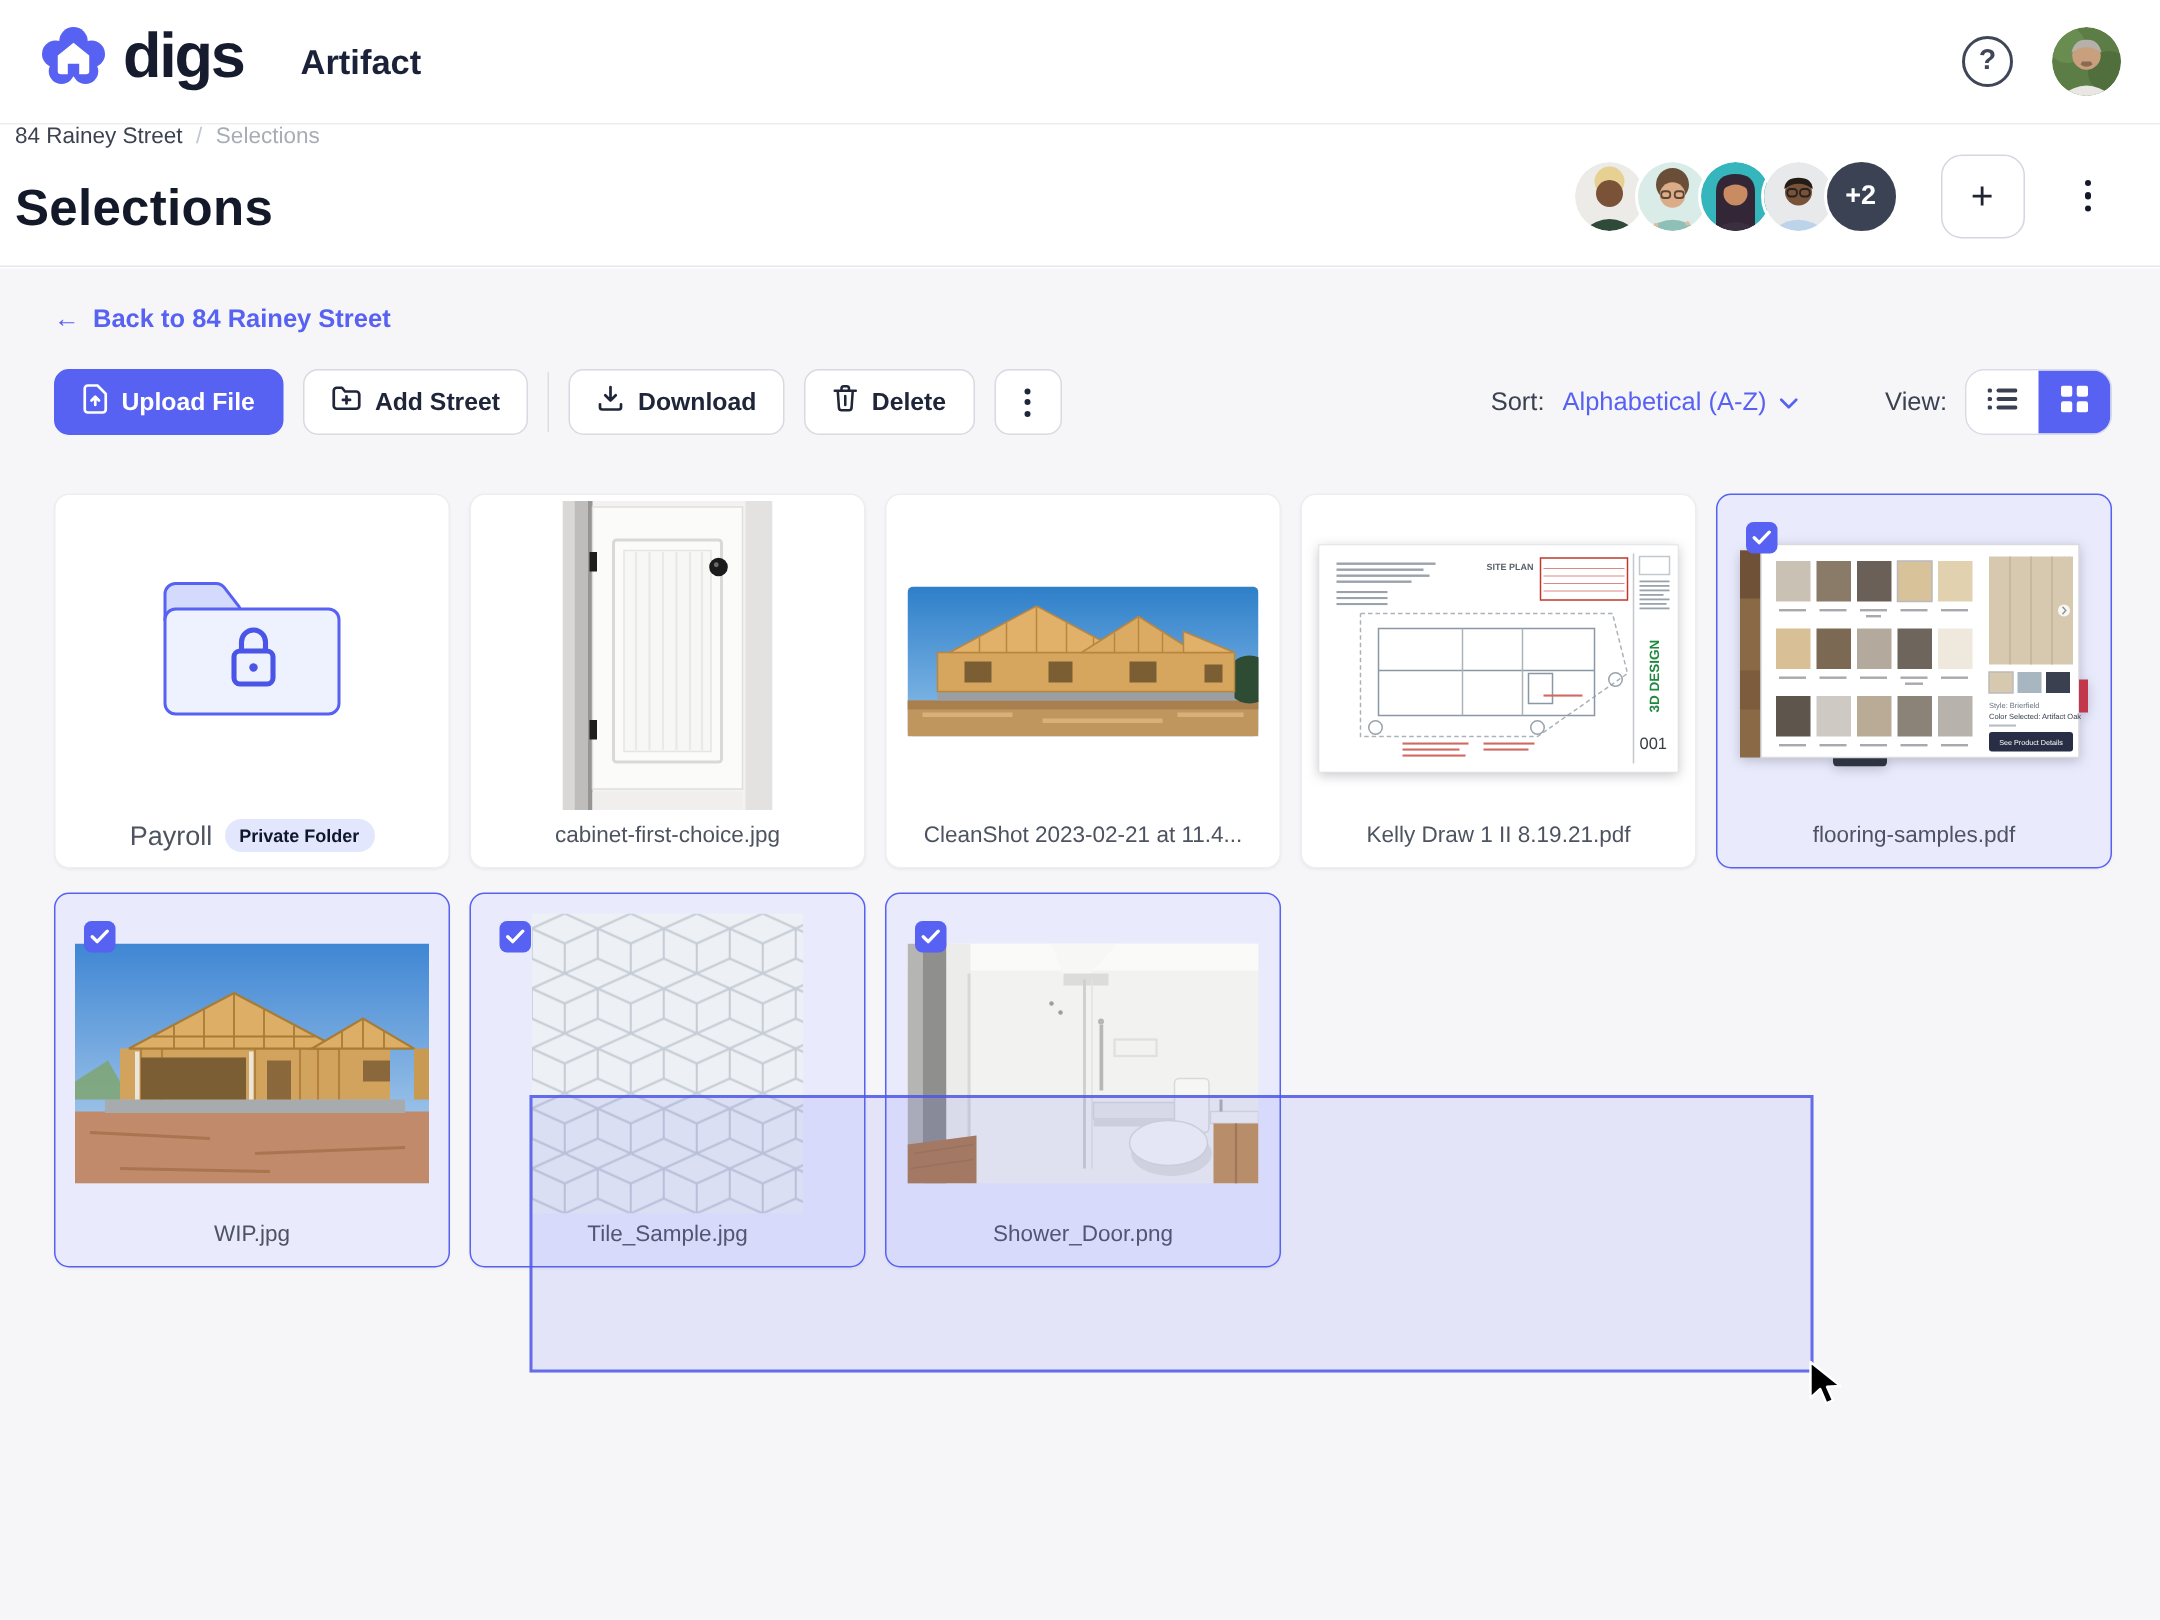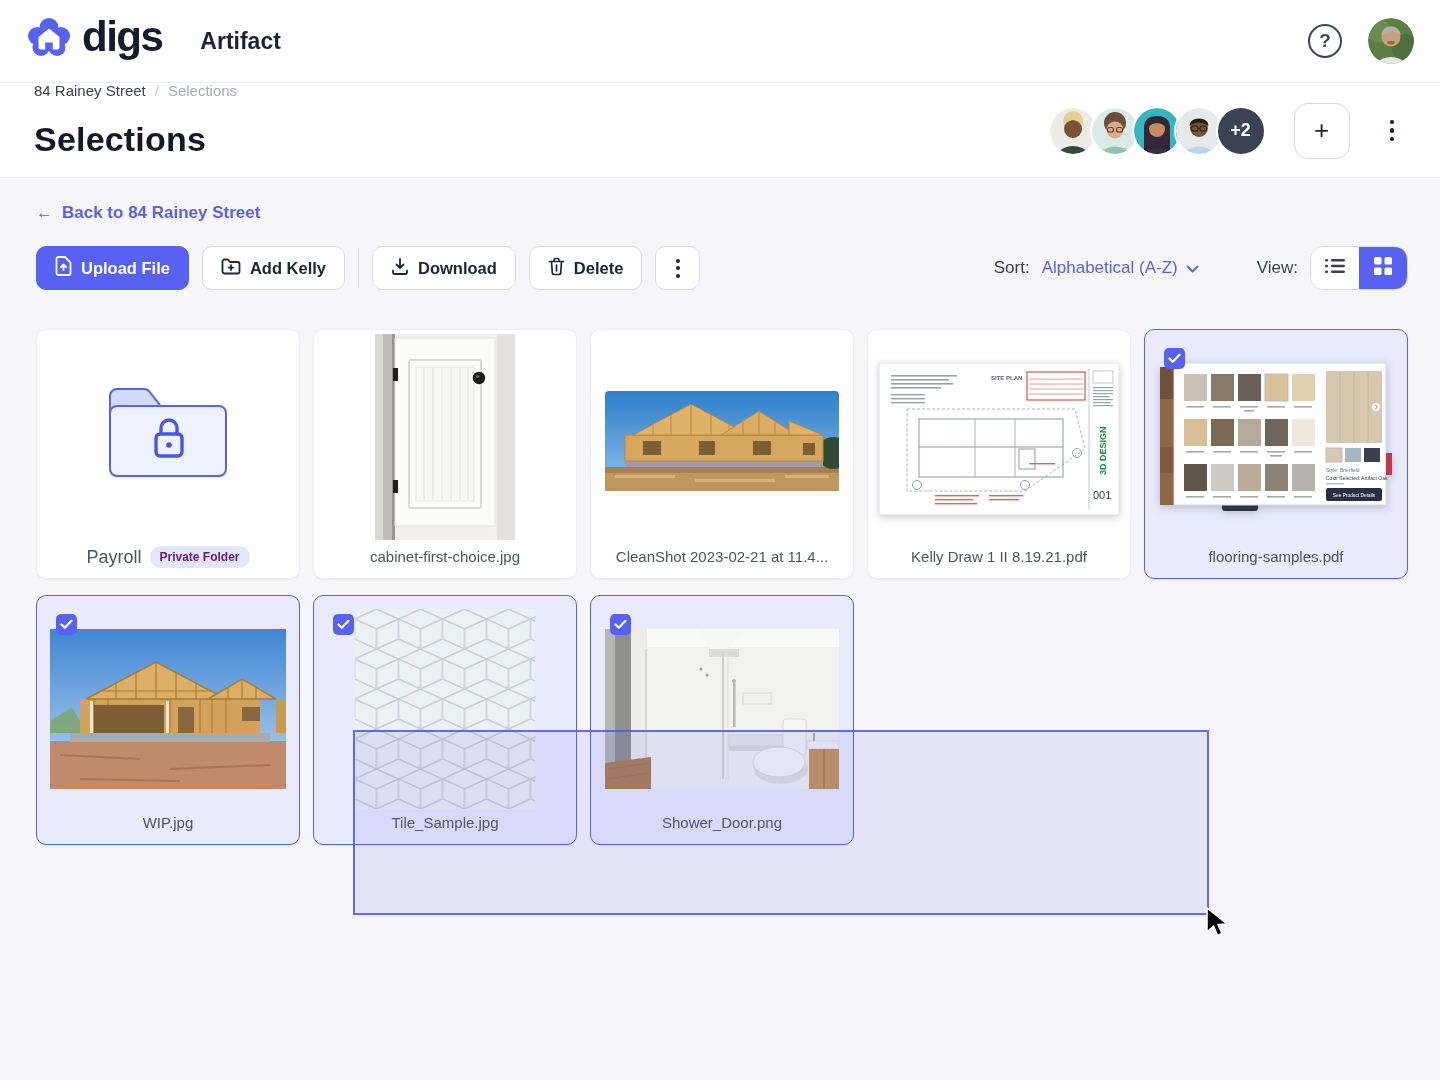--- a/index.html
+++ b/index.html
@@ -13,21 +13,21 @@
   .wordmark{font-size:42px;font-weight:800;letter-spacing:-1.5px;color:#161B2E;line-height:1;}
   .nav-title{margin-left:38px;font-size:23px;font-weight:700;color:#1B2139;}
   .topbar-right{margin-left:auto;display:flex;align-items:center;gap:26px;}
   .help-btn{width:34px;height:34px;border-radius:50%;border:2.5px solid #3E4658;color:#3E4658;
             display:flex;align-items:center;justify-content:center;font-size:19px;font-weight:700;box-sizing:border-box;background:#fff;cursor:pointer;}
   .avatar{width:46px;height:46px;border-radius:50%;overflow:hidden;display:block;}
 
   
   .titlebar{position:absolute;left:0;top:84px;width:100%;height:94px;background:#fff;
             border-bottom:1px solid #E7E8EC;box-sizing:border-box;display:flex;align-items:center;}
-  .title-left{padding-left:34px;}
+  .title-left{padding-left:10px;}
   .breadcrumb{display:flex;gap:9px;font-size:15px;margin-bottom:6px;}
   .bc-parent{color:#3C4250;}
   .bc-sep{color:#C2C6CE;}
   .bc-current{color:#A7ACB6;}
   .page-title{font-size:34px;font-weight:600;color:#14192A;letter-spacing:.2px;line-height:1;}
   .title-right{margin-left:auto;display:flex;align-items:center;padding-right:40px;}
   .avatar-stack{display:flex;}
   .avatar-stack .avatar, .avatar-stack .overflow-badge{border:2px solid #fff;box-sizing:content-box;margin-left:-8px;}
   .avatar-stack .avatar:first-child{margin-left:0;}
   .overflow-badge{width:46px;height:46px;border-radius:50%;background:#3A4254;color:#fff;font-size:18px;font-weight:700;
@@ -62,21 +62,21 @@
 
   
   .grid{position:absolute;left:36px;top:150px;display:grid;grid-template-columns:repeat(5,264px);column-gap:13px;row-gap:16px;}
   .card{position:relative;width:264px;height:250px;background:#fff;border:1px solid #EDEDF2;border-radius:10px;
         box-sizing:border-box;box-shadow:0 1px 2px rgba(16,24,40,.05);cursor:pointer;}
   .card.sel{background:#E9EBFD;border:1.5px solid #5761F2;}
   .card-label{position:absolute;left:6px;right:6px;bottom:13px;text-align:center;font-size:15px;color:#4D5460;
               white-space:nowrap;overflow:hidden;}
   .label-flex{position:absolute;left:6px;right:6px;bottom:10px;display:flex;align-items:center;justify-content:center;gap:8px;}
   .label-flex .nm{font-size:18px;color:#4D5460;}
-  .pill{background:#E2E7FD;color:#701a75;font-size:12px;font-weight:700;padding:4px 10px;border-radius:999px;white-space:nowrap;}
+  .pill{background:#E2E7FD;color:#0f172a;font-size:12px;font-weight:700;padding:4px 10px;border-radius:999px;white-space:nowrap;}
   .thumb-wrap{position:absolute;left:0;right:0;top:0;bottom:44px;display:flex;align-items:center;justify-content:center;}
   .thumb{position:absolute;left:50%;transform:translateX(-50%);display:block;}
   .check{position:absolute;top:18px;left:19px;width:21px;height:21px;border-radius:5px;background:#5761F2;
          display:flex;align-items:center;justify-content:center;z-index:6;}
   .shadowed{filter:drop-shadow(0 2px 4px rgba(40,40,60,.25));}
 
   
   .rubber-band{position:absolute;left:353px;top:551px;width:856px;height:185px;
                background:rgba(97,106,243,.13);border:2px solid rgba(77,87,232,.85);box-sizing:border-box;z-index:50;}
   .cursor{position:absolute;left:1204px;top:727px;z-index:60;pointer-events:none;}
@@ -236,21 +236,21 @@
         </span>
         <span>Upload File</span>
       </button>
       <button class="btn">
         <span>
           <svg width="20" height="17" viewBox="0 0 20 17" fill="none">
               <path d="M1.5 3.5 A2 2 0 0 1 3.5 1.5 H7 L9 4 H16.5 A2 2 0 0 1 18.5 6 V13.5 A2 2 0 0 1 16.5 15.5 H3.5 A2 2 0 0 1 1.5 13.5 Z" stroke="#20263A" stroke-width="1.8" stroke-linejoin="round"></path>
               <path d="M10 7.2 V12 M7.6 9.6 H12.4" stroke="#20263A" stroke-width="1.8" stroke-linecap="round"></path>
             </svg>
         </span>
-        <span>Add Kelly</span>
+        <span>Add Street</span>
       </button>
       <span class="tb-divider"></span>
       <button class="btn" style="margin-left:0">
         <span>
           <svg width="18" height="19" viewBox="0 0 18 19" fill="none">
               <path d="M9 2 V11 M9 11 L5.5 7.5 M9 11 L12.5 7.5" stroke="#20263A" stroke-width="1.8" stroke-linecap="round" stroke-linejoin="round"></path>
               <path d="M2 13.5 V15.5 A1.5 1.5 0 0 0 3.5 17 H14.5 A1.5 1.5 0 0 0 16 15.5 V13.5" stroke="#20263A" stroke-width="1.8" stroke-linecap="round"></path>
             </svg>
         </span>
         <span>Download</span>

